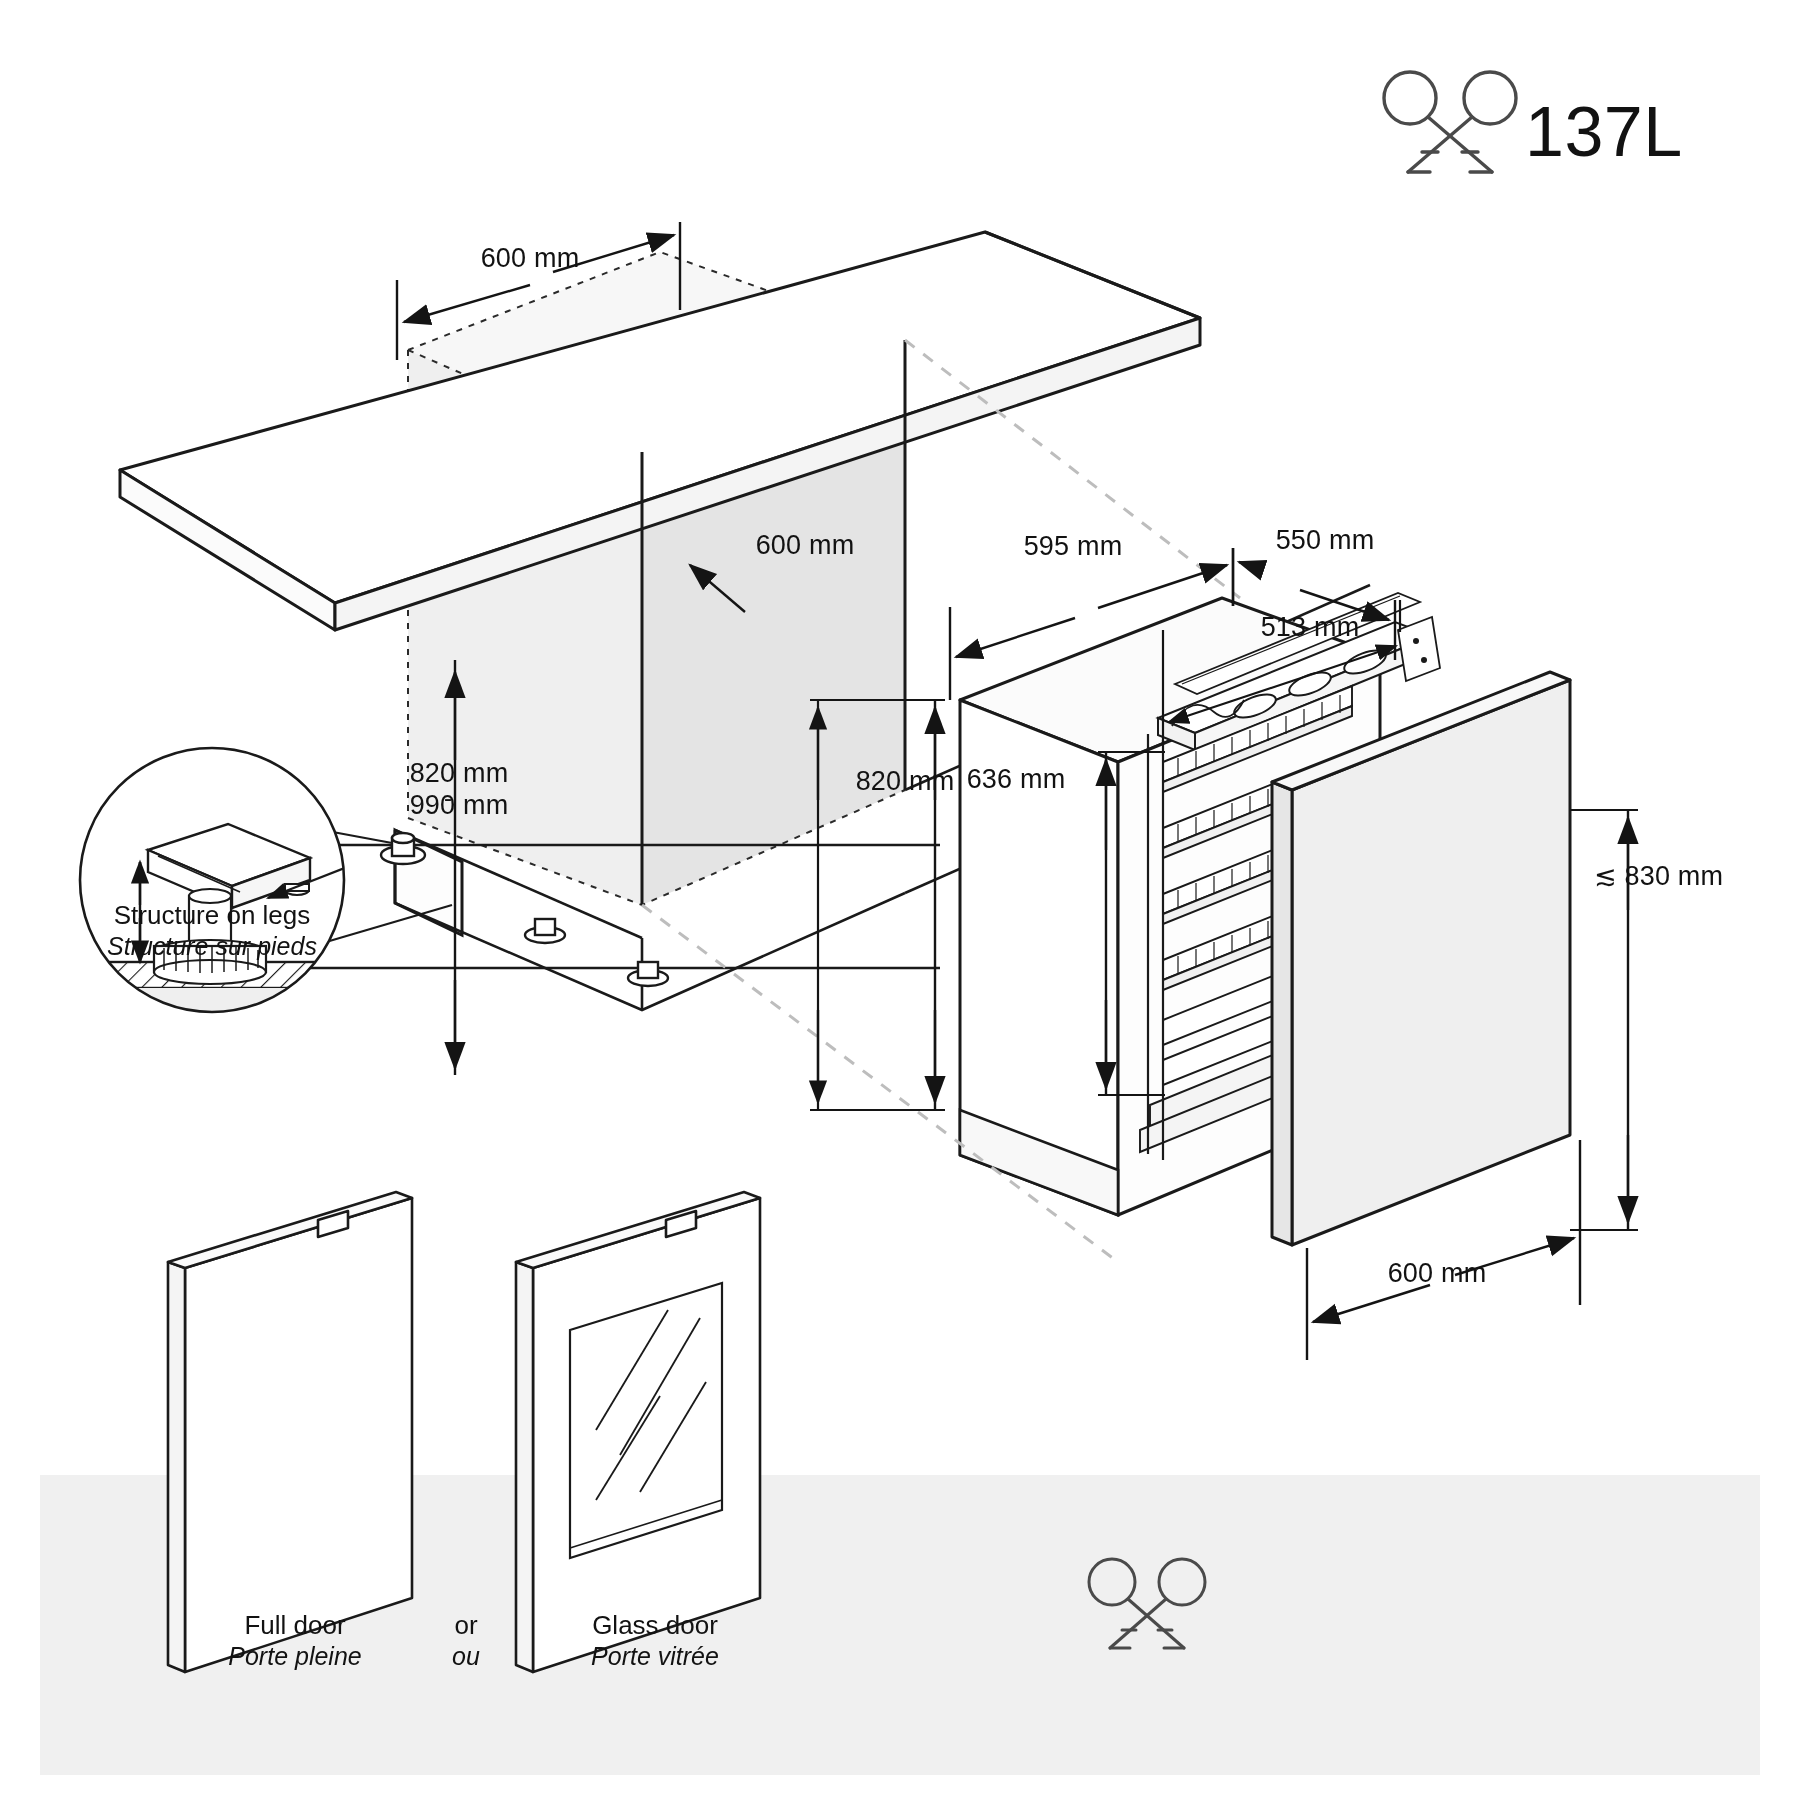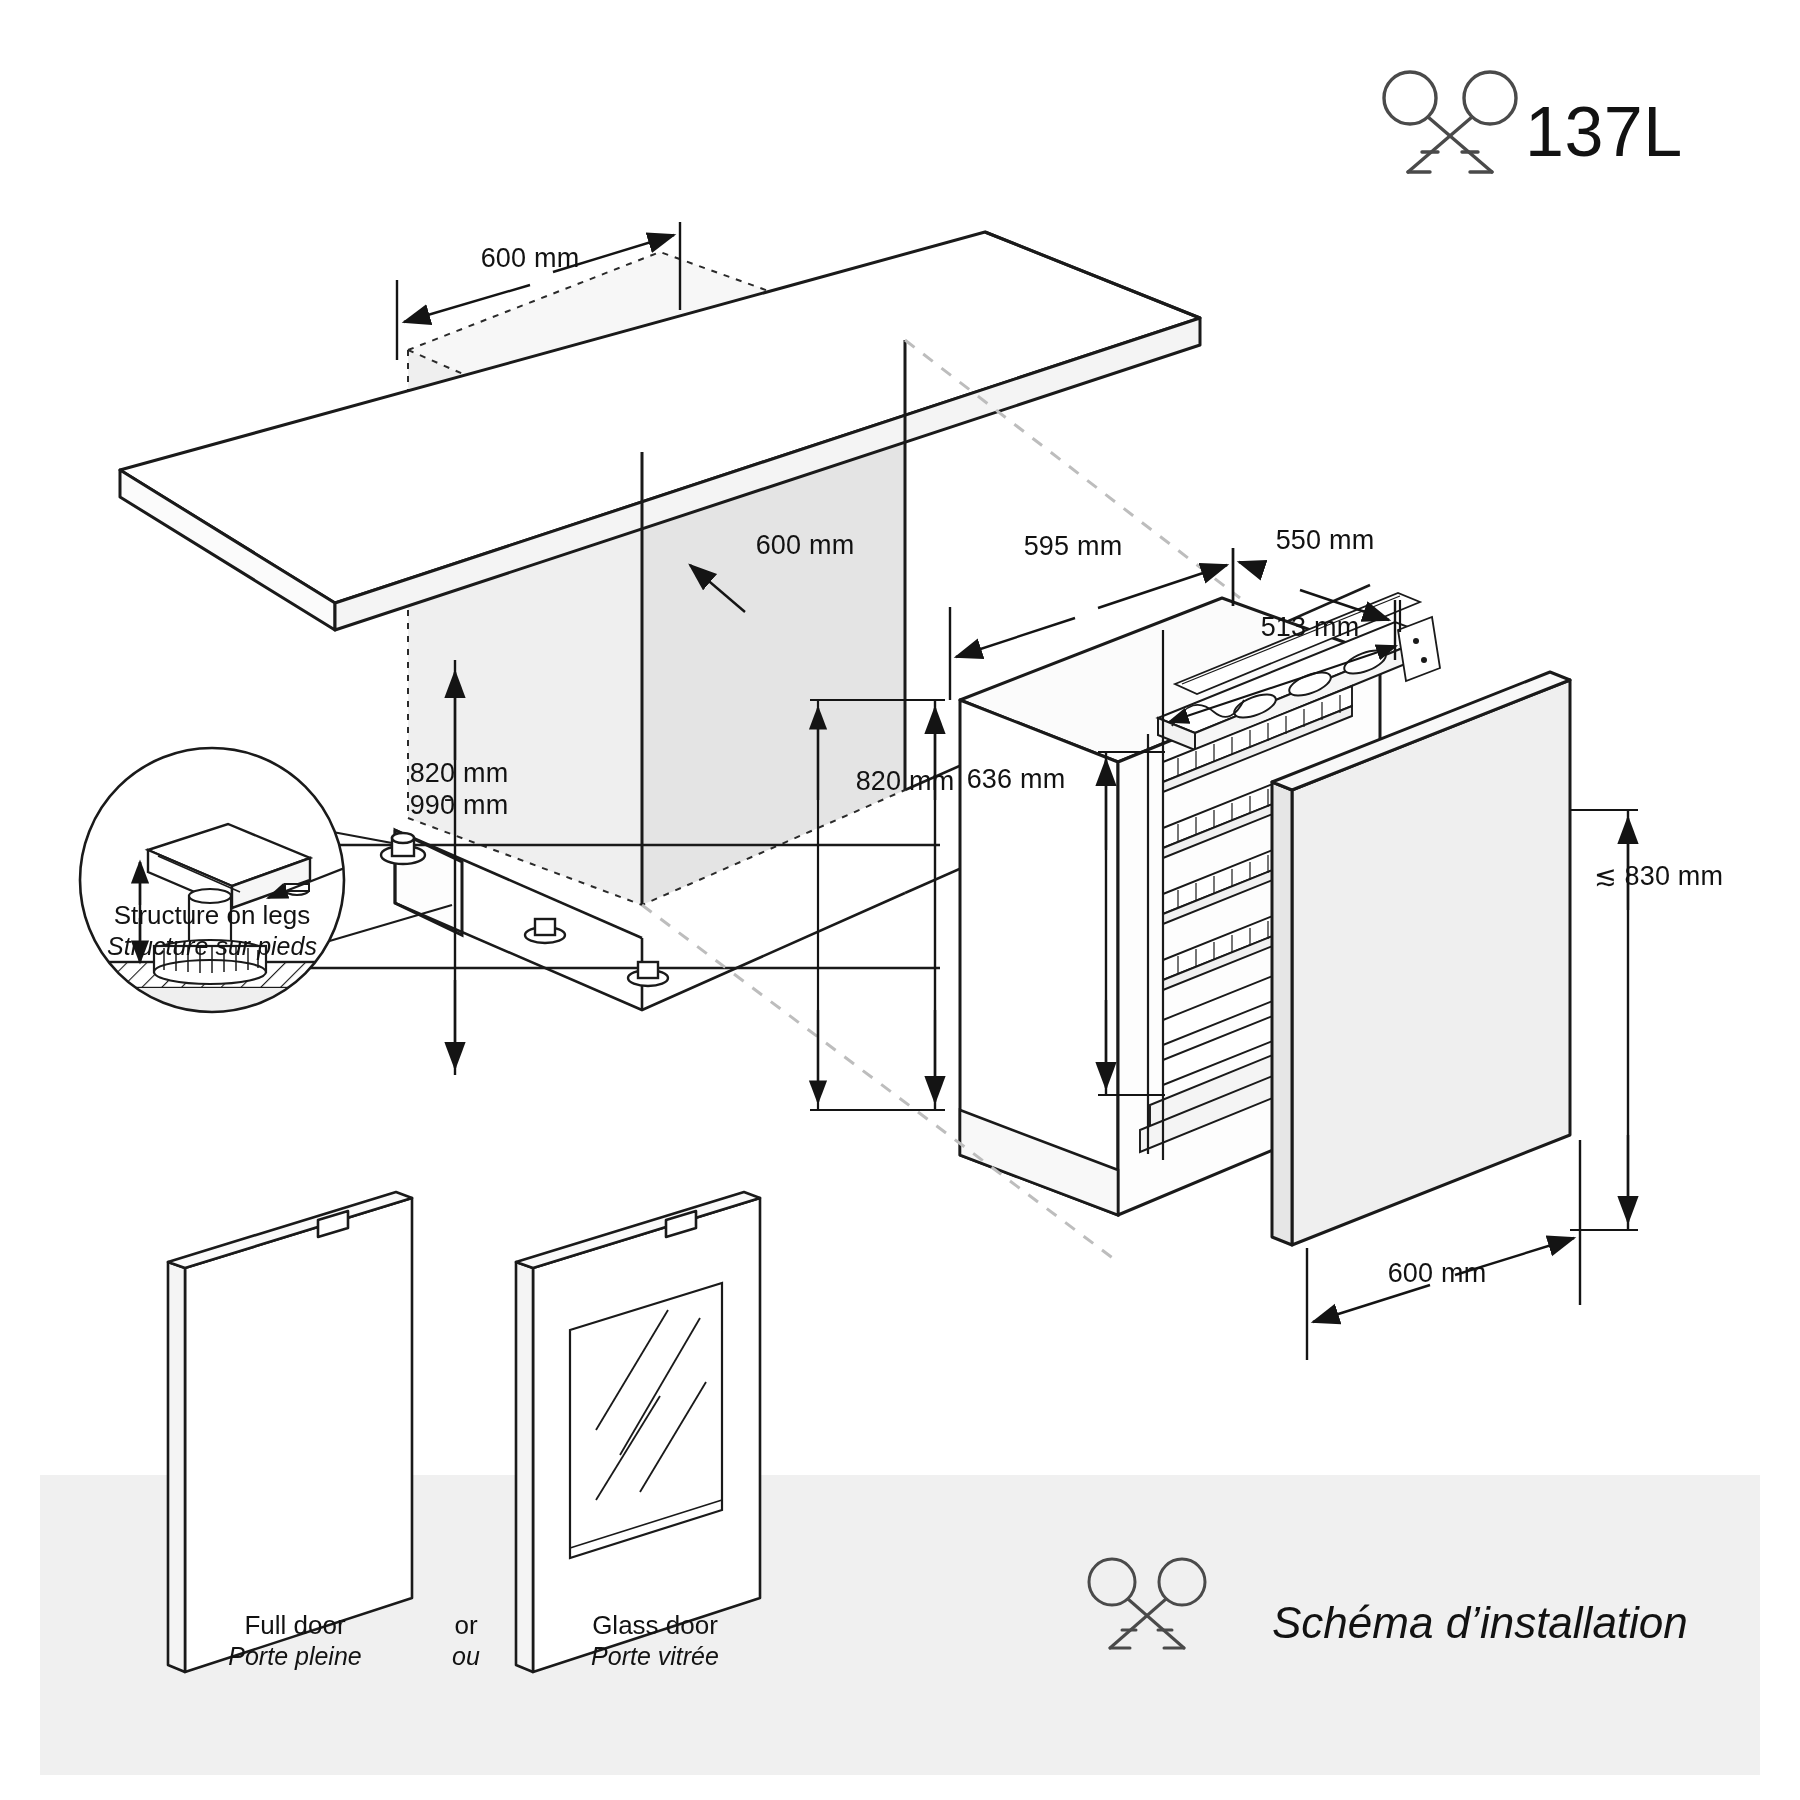--- a/index.html
+++ b/index.html
@@ -422,15 +422,14 @@
 <div class="tx dim" style="left:1594px;top:860px;">≲ 830 mm</div>
 <div class="tx dim ctr" style="left:1437px;top:1258px;">600 mm</div>
 
 <div class="tx leg-en ctr" style="left:295px;top:1610px;">Full door</div>
 <div class="tx leg-fr ctr" style="left:295px;top:1642px;">Porte pleine</div>
 <div class="tx leg-en ctr" style="left:466px;top:1610px;">or</div>
 <div class="tx leg-fr ctr" style="left:466px;top:1642px;">ou</div>
 <div class="tx leg-en ctr" style="left:655px;top:1610px;">Glass door</div>
 <div class="tx leg-fr ctr" style="left:655px;top:1642px;">Porte vitrée</div>
 
-<div class="tx foot-fr" style="left:1272px;top:1598px;">Schéma d’installation</div>
 
 </div>
 
 </body></html>

